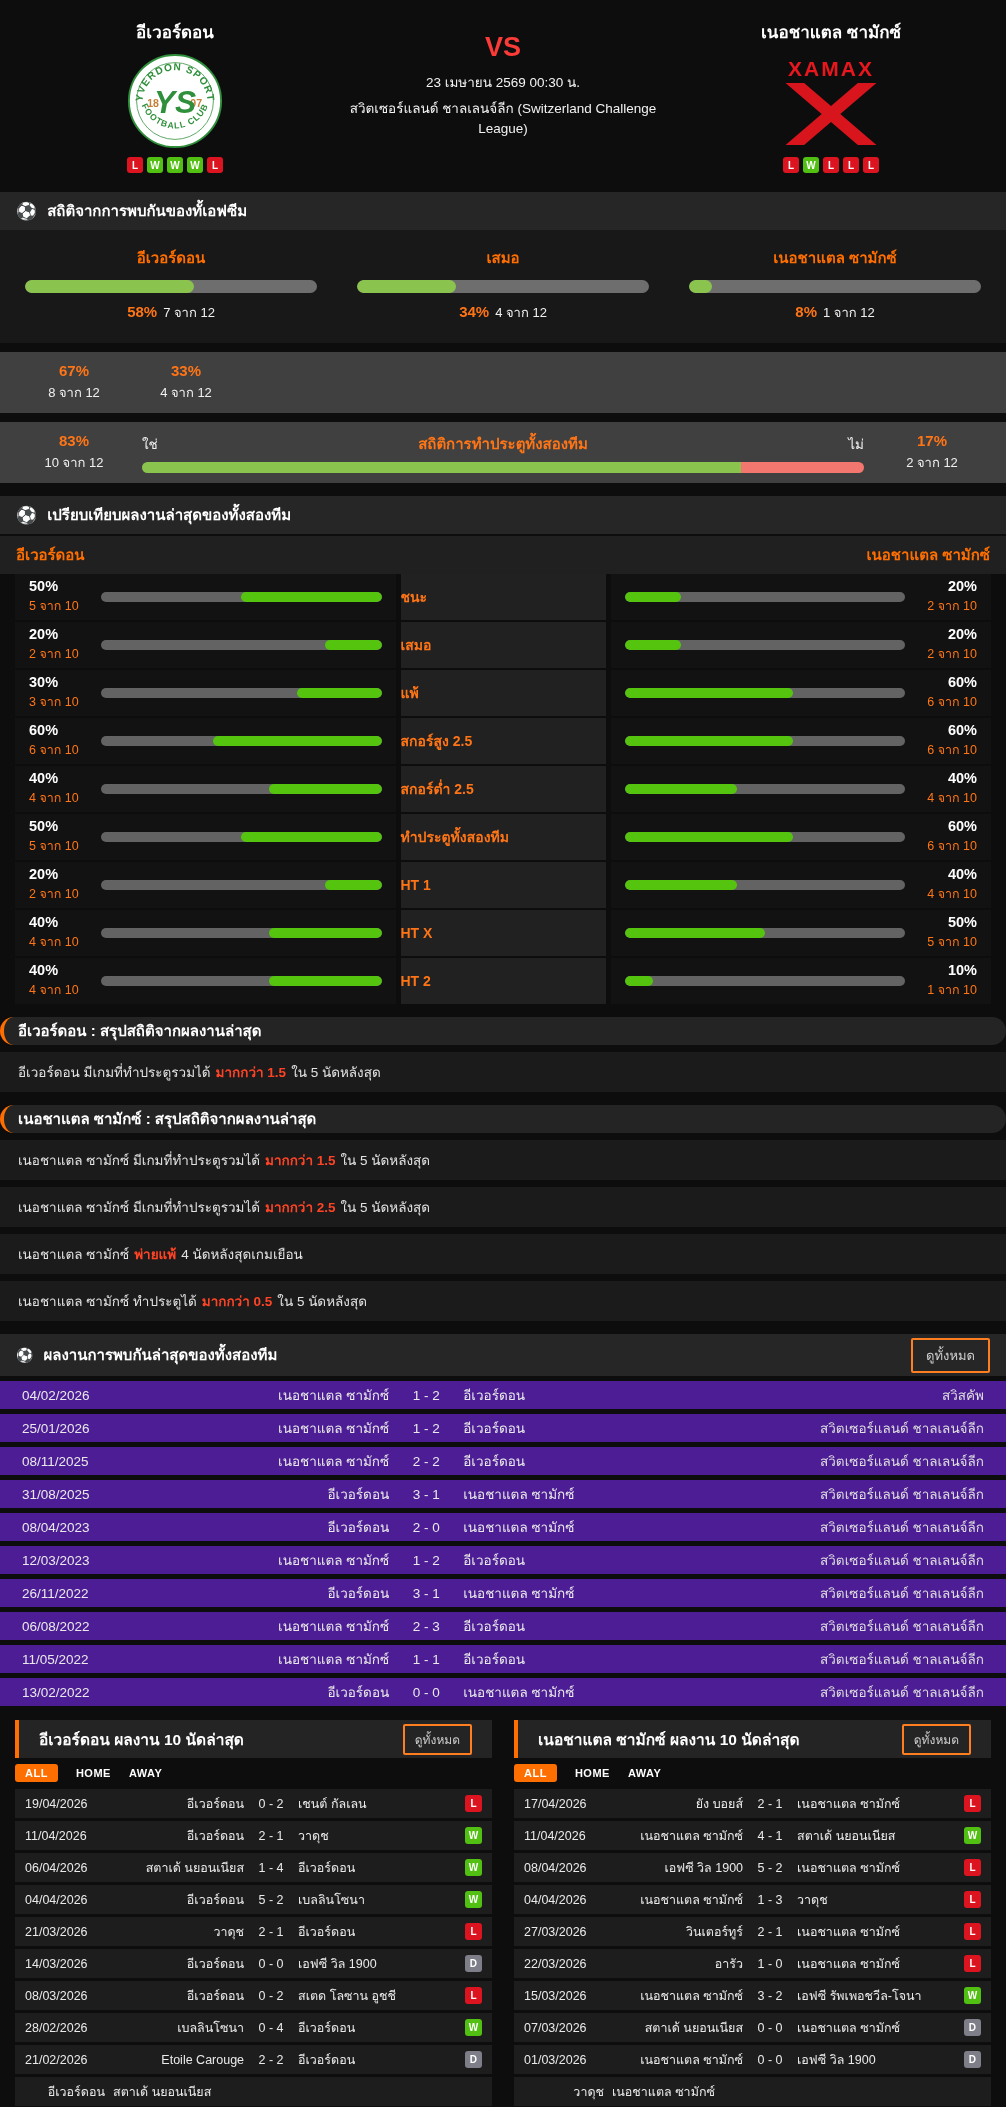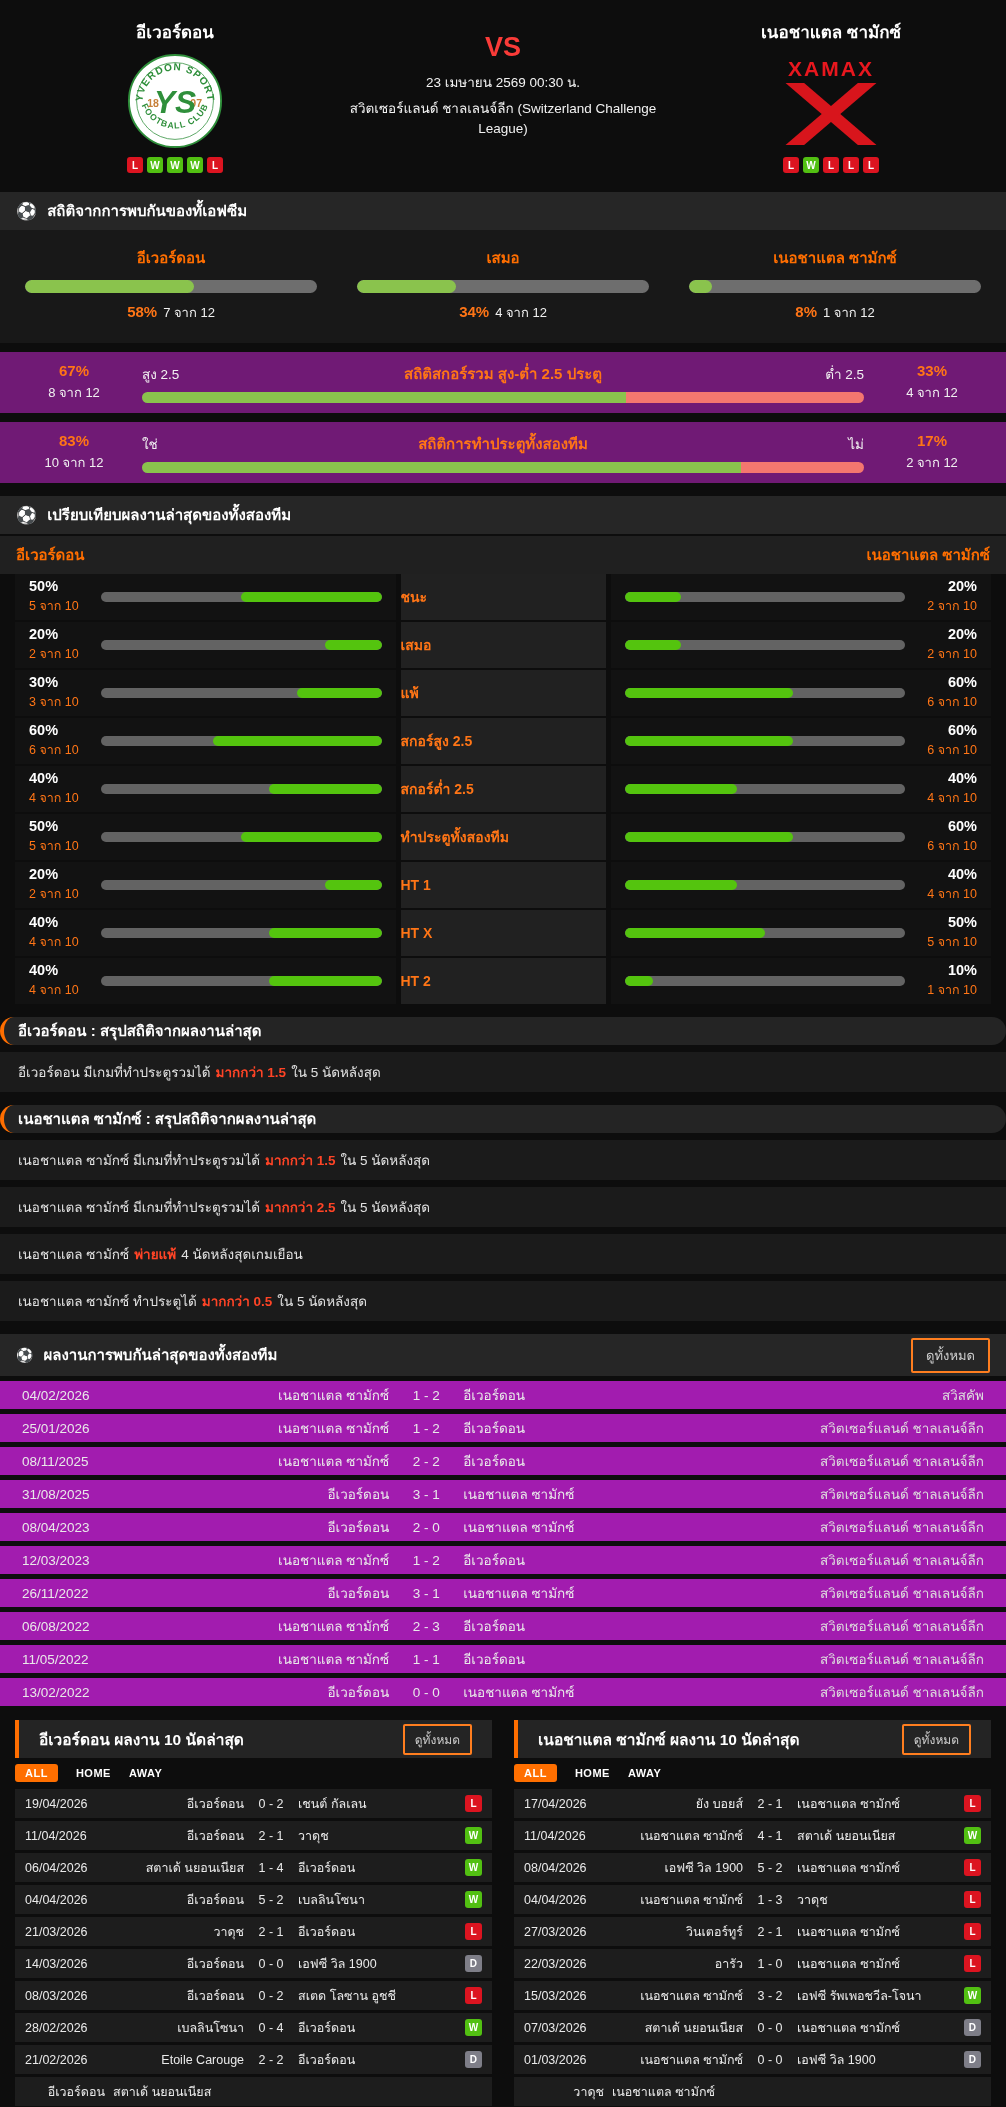--- a/index.html
+++ b/index.html
@@ -34,21 +34,21 @@
 
   
   .tri-bars { display:flex; padding:16px 25px 20px; gap:40px; background:#181818; }
   .tri-col { flex:1; text-align:center; }
   .tri-label { color:#ff6e00; font-weight:bold; font-size:15px; margin-bottom:10px; }
   .track { background:#6e6e6e; border-radius:7px; height:13px; overflow:hidden; }
   .fill-green { background:#8ac34d; height:100%; border-radius:7px; }
   .tri-stats { margin-top:9px; font-size:13px; color:#f0f0f0; }
   .pct { color:#ff7516; font-weight:bold; font-size:15px; margin-right:6px; }
 
-  .duo-row { background:#701a75; margin-top:9px; display:flex; align-items:flex-end; padding:10px 18px; min-height:60px; }
+  .duo-row { background:#404040; margin-top:9px; display:flex; align-items:flex-end; padding:10px 18px; min-height:60px; }
   .duo-side { width:112px; text-align:center; }
   .duo-side .pct { display:block; margin:0 0 3px; }
   .duo-count { font-size:13px; color:#f0f0f0; }
   .duo-mid { flex:1; padding:0 12px; }
   .duo-labels { display:flex; justify-content:space-between; align-items:baseline; margin-bottom:6px; }
   .duo-title { color:#ff7516; font-weight:bold; font-size:15px; }
   .duo-side-label { color:#f2f2f2; font-size:13.5px; width:120px; }
   .duo-side-label.r { text-align:right; }
   .duo-bar { display:flex; height:11px; border-radius:6px; overflow:hidden; }
   .duo-bar .g { background:#8ac34d; }
@@ -71,21 +71,21 @@
 
   
   .sum-head { background:#242424; border-left:4px solid #ff6e00; height:28px; display:flex; align-items:center; padding:0 14px;border-radius:17px; }
   .sum-head span { font-weight:bold; font-size:15px; color:#fff; }
   .sum-row { background:#1b1b1b; margin-top:7px; min-height:40px; display:flex; align-items:center; padding:0 18px; font-size:13.5px; color:#e2e2e2; }
   .sum-row .hl { color:#ff4426; font-weight:bold; margin:0 5px; }
 
   
   .list-head { background:#262626; height:42px; display:flex; align-items:center; gap:10px; padding:0 16px; }
   .view-all { margin-left:auto; background:transparent; border:2px solid #ff7e1f; color:#cfcfcf; font-size:13px; padding:5px 13px; border-radius:2px; cursor:pointer; font-family:inherit; }
-  .h2h-row { background:#a21caf; margin-top:5px; height:28px; display:grid; grid-template-columns:125px 1fr 74px 1.15fr 1fr; align-items:center; padding:0 22px; font-size:13.5px; color:#e9e9e9; }
+  .h2h-row { background:#4c1d95; margin-top:5px; height:28px; display:grid; grid-template-columns:125px 1fr 74px 1.15fr 1fr; align-items:center; padding:0 22px; font-size:13.5px; color:#e9e9e9; }
   .h2h-row .home { text-align:right; }
   .h2h-row .score { text-align:center; }
   .h2h-row .league { text-align:right; color:#dedede; }
 
   
   .panels { display:grid; grid-template-columns:1fr 1fr; gap:22px; margin:14px 15px 0; align-items:start; }
   .panel-head { background:#242424; border-left:4px solid #ff6e00; height:38px; display:flex; align-items:center; padding:0 20px; }
   .panel-head .t { font-weight:bold; font-size:15.5px; color:#fff; }
   .panel-head .view-all { font-size:12px; padding:4px 10px; }
   .tabs { display:flex; align-items:center; gap:12px; margin:6px 0 7px; }
@@ -198,31 +198,20 @@
         </div>
       </div>
 
     <div>
 
         <div class="duo-row">
           <div class="duo-side">
             <span class="pct">67%</span>
             <span class="duo-count">8 จาก 12</span>
           </div>
-          <div class="duo-mid">
-            <div class="duo-labels">
-              <span class="duo-side-label">สูง 2.5</span>
-              <span class="duo-title">สถิติสกอร์รวม สูง-ต่ำ 2.5 ประตู</span>
-              <span class="duo-side-label r">ต่ำ 2.5</span>
-            </div>
-            <div class="duo-bar">
-              <div class="g" style="width: 67%;"></div>
-              <div class="p"></div>
-            </div>
-          </div>
           <div class="duo-side">
             <span class="pct">33%</span>
             <span class="duo-count">4 จาก 12</span>
           </div>
         </div>
 
         <div class="duo-row">
           <div class="duo-side">
             <span class="pct">83%</span>
             <span class="duo-count">10 จาก 12</span>

